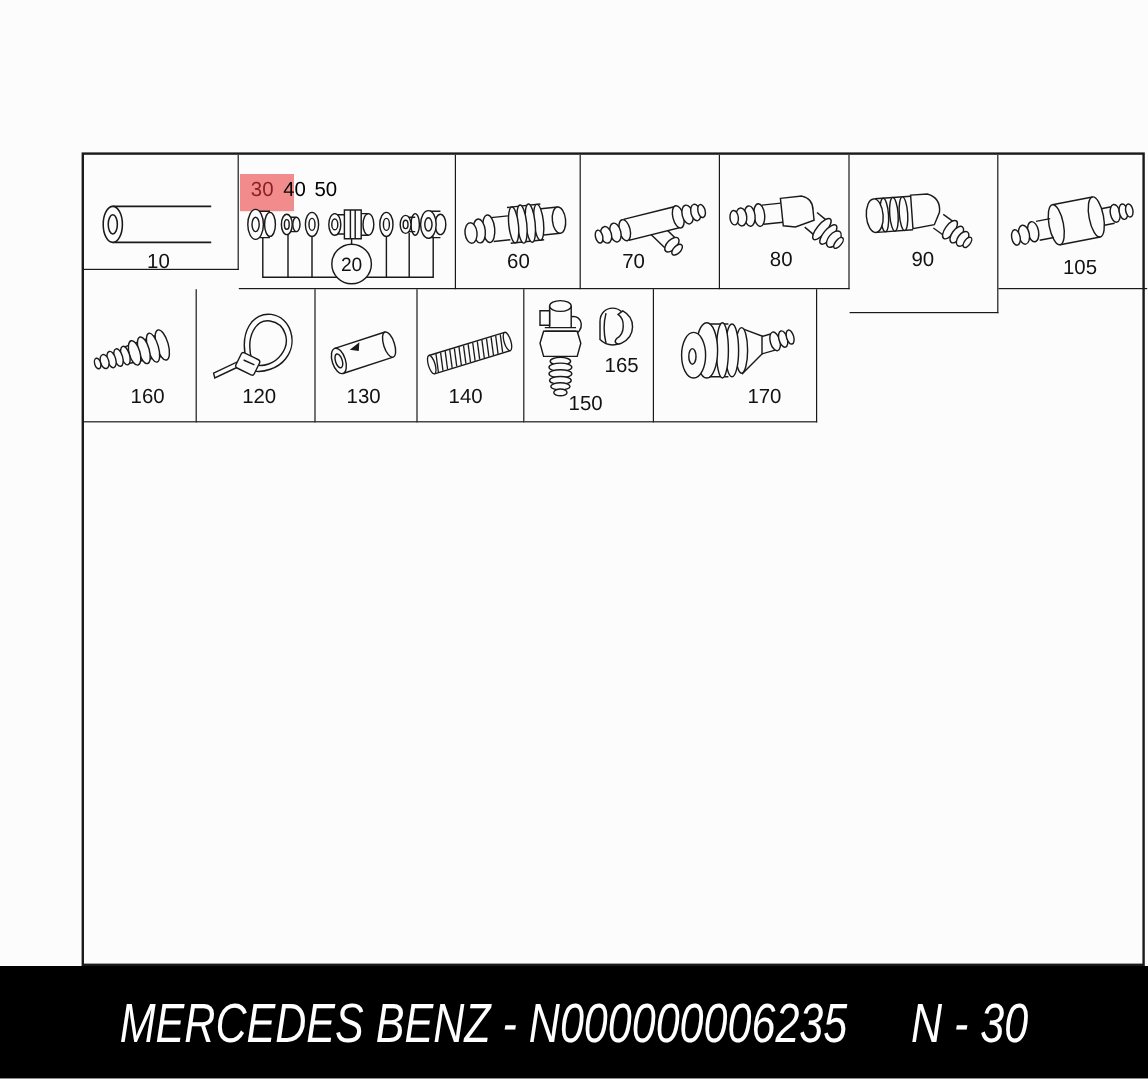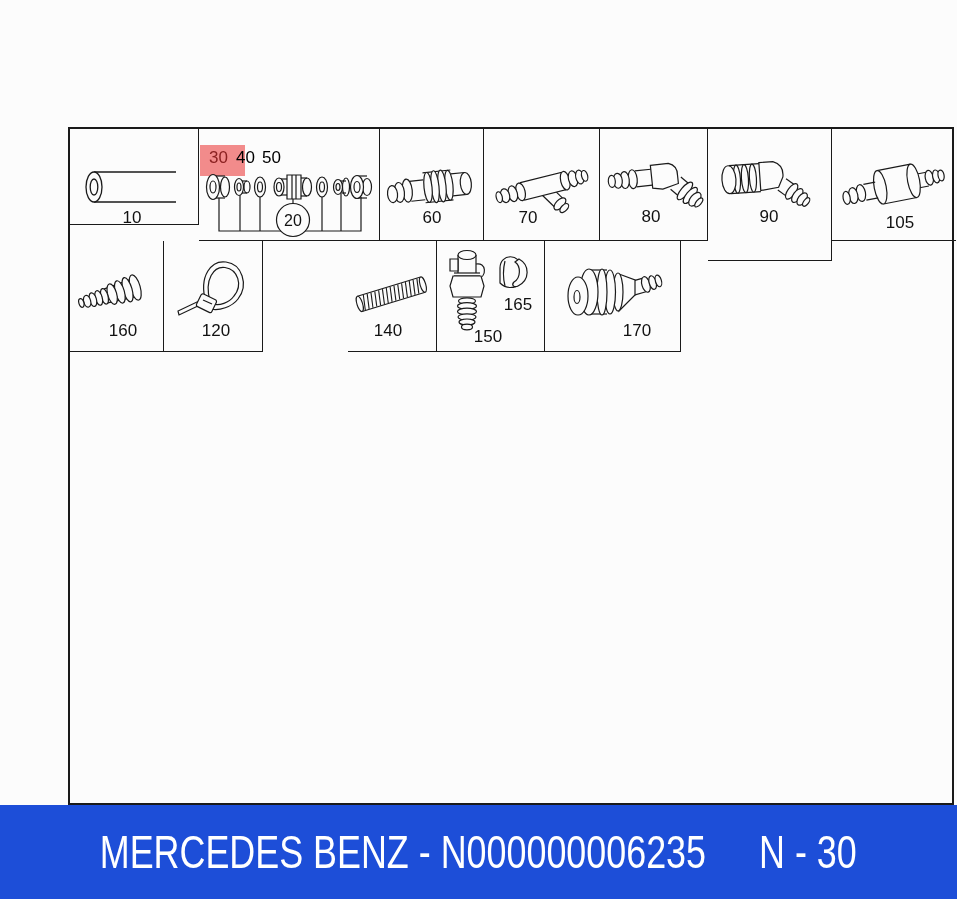--- a/index.html
+++ b/index.html
@@ -23,21 +23,21 @@
 
   
   .hl-rect { position:absolute; left:1px; top:16px; width:45px; height:31px; background:#f28b8b; }
   .callout { position:absolute; top:20px; font-size:17px; line-height:1; }
   .callout.red { color:#8b2121; }
   .svgnum { font-family:"Liberation Sans", sans-serif; font-size:16px; fill:#111; }
 
   
   .banner {
     position:absolute; left:0; top:805px; width:957px; height:94px;
-    background:#1d4ed8; display:flex; align-items:center; justify-content:center;
+    background:#000000; display:flex; align-items:center; justify-content:center;font-style:italic;
   }
   .banner-inner {
     display:flex; gap:68px; align-items:baseline; color:#fff;
     font-size:46px; transform:scaleX(0.78); white-space:nowrap;
   }
 </style>
 </head>
 <body>
 
 <div class="page">
@@ -259,20 +259,33 @@
           <path d="M36,64 L15,74 L14,70 L35,60 Z" fill="#fcfcfc"></path>
           <path d="M42,62 C34,34 48,19 62,21 C78,23 85,44 74,58 C68,66 55,70 47,68"></path>
           <path d="M46,60 C40,38 50,25 61,26.5 C74,28.5 79,44 70,55 C65,62 55,65 49,63"></path>
           <rect x="34" y="55" width="17" height="14" rx="2" transform="rotate(26 42 62)" fill="#fcfcfc"></rect>
           <line x1="39" y1="59" x2="48" y2="63"></line>
         </g>
       </svg>
       <span class="plabel" style="left:52px;top:81px">120</span>
     </div>
 
+    <div class="cell" style="left:193px;top:112px;width:85px;height:111px">
+      <svg width="83" height="109" viewBox="0 0 83 109">
+        <g stroke="#1a1a1a" stroke-width="1.2" fill="#fcfcfc" transform="rotate(-18 40 52)">
+          <line x1="18" y1="42" x2="62" y2="42"></line>
+            <line x1="18" y1="64" x2="62" y2="64"></line>
+          <ellipse cx="62" cy="53" rx="4.5" ry="11"></ellipse>
+          <ellipse cx="18" cy="53" rx="5.5" ry="11"></ellipse>
+          <ellipse cx="18" cy="53" rx="2.8" ry="6" fill="none"></ellipse>
+          <path d="M31,47 l7,-2.5 l-2,5 Z" fill="#1a1a1a"></path>
+        </g>
+      </svg>
+      <span class="plabel" style="left:40px;top:81px">130</span>
+    </div>
 
     <div class="cell" style="left:278px;top:112px;width:89px;height:111px">
       <svg width="87" height="109" viewBox="0 0 87 109">
         <g stroke="#1a1a1a" stroke-width="1.1" fill="none" transform="rotate(-17 44 52)">
           <line x1="10" y1="45" x2="76" y2="45"></line>
             <line x1="10" y1="61" x2="76" y2="61"></line>
           <ellipse cx="10" cy="53" rx="2.8" ry="8" fill="#fcfcfc"></ellipse>
           <ellipse cx="76" cy="53" rx="2.8" ry="8" fill="#fcfcfc"></ellipse>
           <line x1="16" y1="45.5" x2="13.5" y2="60.5"></line>
             <line x1="20" y1="45.5" x2="17.5" y2="60.5"></line>

